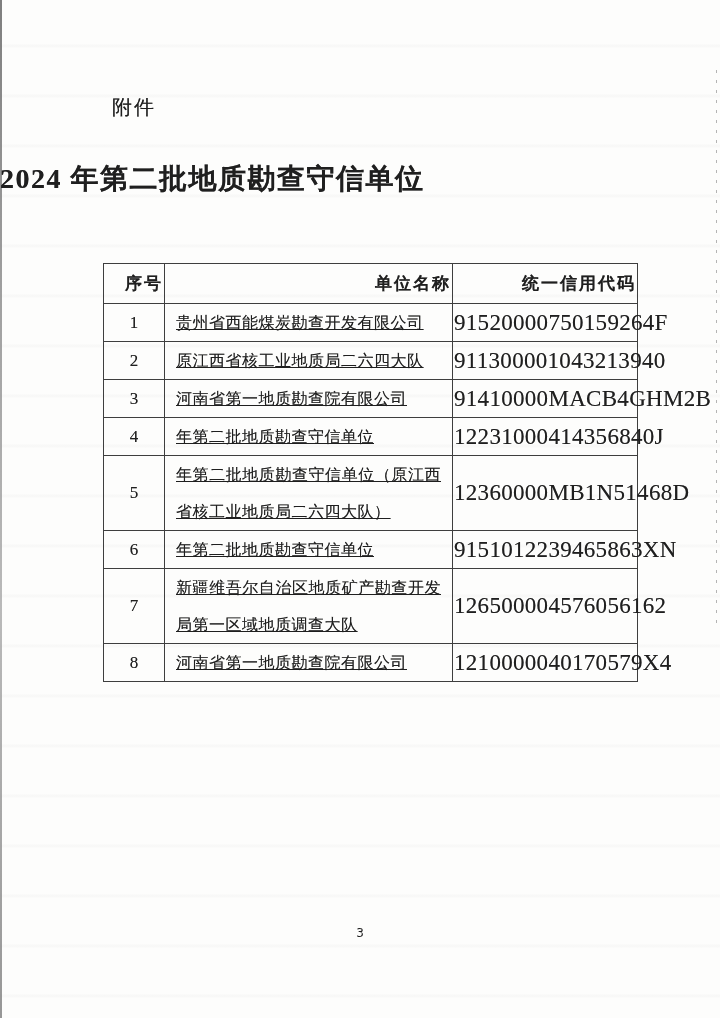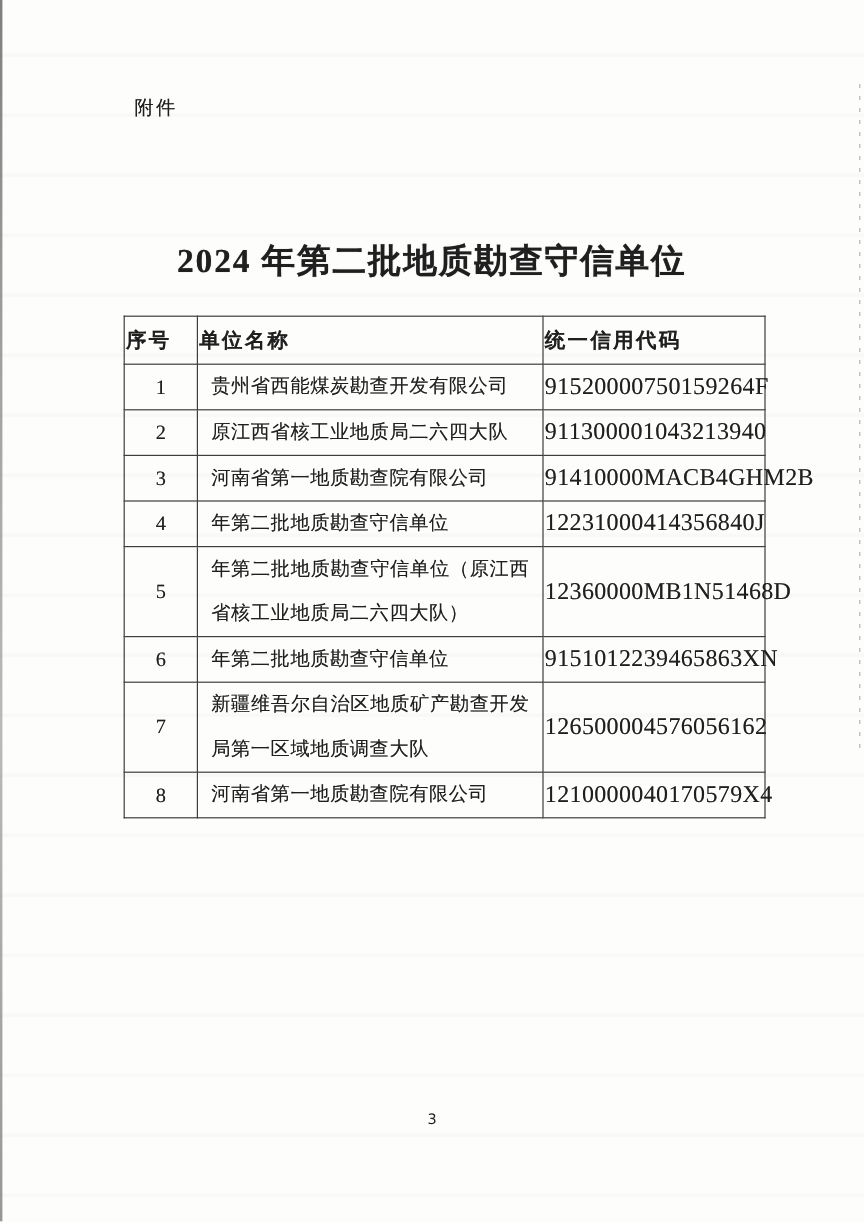--- a/index.html
+++ b/index.html
@@ -26,59 +26,59 @@
     position: absolute; left: 0; top: 0; width: 2px; height: 1018px;
     background: linear-gradient(180deg, #5f5f5f 0%, #8a8a8a 30%, #a9a9a9 60%, #7d7d7d 100%);
     opacity: 0.8;
   }
   .scan-edge-right {
     position: absolute; right: 3px; top: 70px; width: 1px; height: 560px;
     background: repeating-linear-gradient(180deg,
       rgba(120,120,120,0.55) 0 3px, rgba(0,0,0,0) 3px 10px);
   }
   .attachment {
-    position: absolute; left: 112px; top: 80px;
-    font-size: 16px; letter-spacing: 2px;
+    position: absolute; left: 112px; top: 94px;
+    font-size: 20px; letter-spacing: 2px;
     font-family: "Liberation Sans", "DejaVu Sans", sans-serif;
     text-shadow: 0 0 0.5px rgba(0,0,0,0.55);
   }
   .doc-title {
     position: absolute; left: 0; top: 160px; width: 572px;
-    text-align: right; font-weight: bold;
+    text-align: left; font-weight: bold;
     font-size: 28px; line-height: 37px; letter-spacing: 1.5px;
     text-shadow: 0 0 0.6px rgba(0,0,0,0.6);
-    margin-top: 40px;
   }
   table.roster {
     position: absolute; left: 103px; top: 263px;
     width: 534px; border-collapse: collapse; table-layout: fixed;
   }
   .roster col.c-no   { width: 61px; }
   .roster col.c-name { width: 288px; }
   .roster col.c-code { width: 185px; }
   .roster th, .roster td {
     border: 1.6px solid #3e3e3e;
     vertical-align: middle;
     text-shadow: 0 0 0.5px rgba(0,0,0,0.45);
   }
   .roster th {
     height: 37px; font-size: 17px; font-weight: bold;
-    text-align: left; letter-spacing: 2px;
+    text-align: right; letter-spacing: 2px;
   }
   .roster td.no {
     text-align: center; font-size: 17px;
     font-family: "Liberation Serif", "DejaVu Serif", serif;
   }
   .roster td.name {
     font-size: 16px; letter-spacing: 0.5px;
     padding: 0 11px; line-height: 37px;
     text-align: justify;
+    text-decoration: underline;
   }
   .roster td.code {
-    text-align: center; font-size: 20px; letter-spacing: 0.3px;
+    text-align: center; font-size: 23px; letter-spacing: 0.3px;
     font-family: "Liberation Serif", "DejaVu Serif", serif;
   }
   .roster tr.row-s { height: 36px; }
   .roster tr.row-d { height: 74px; }
   .page-number {
     position: absolute; left: 0; top: 926px; width: 720px;
     text-align: center; font-size: 12px;
     font-family: "DejaVu Sans", sans-serif;
   }
 </style>

